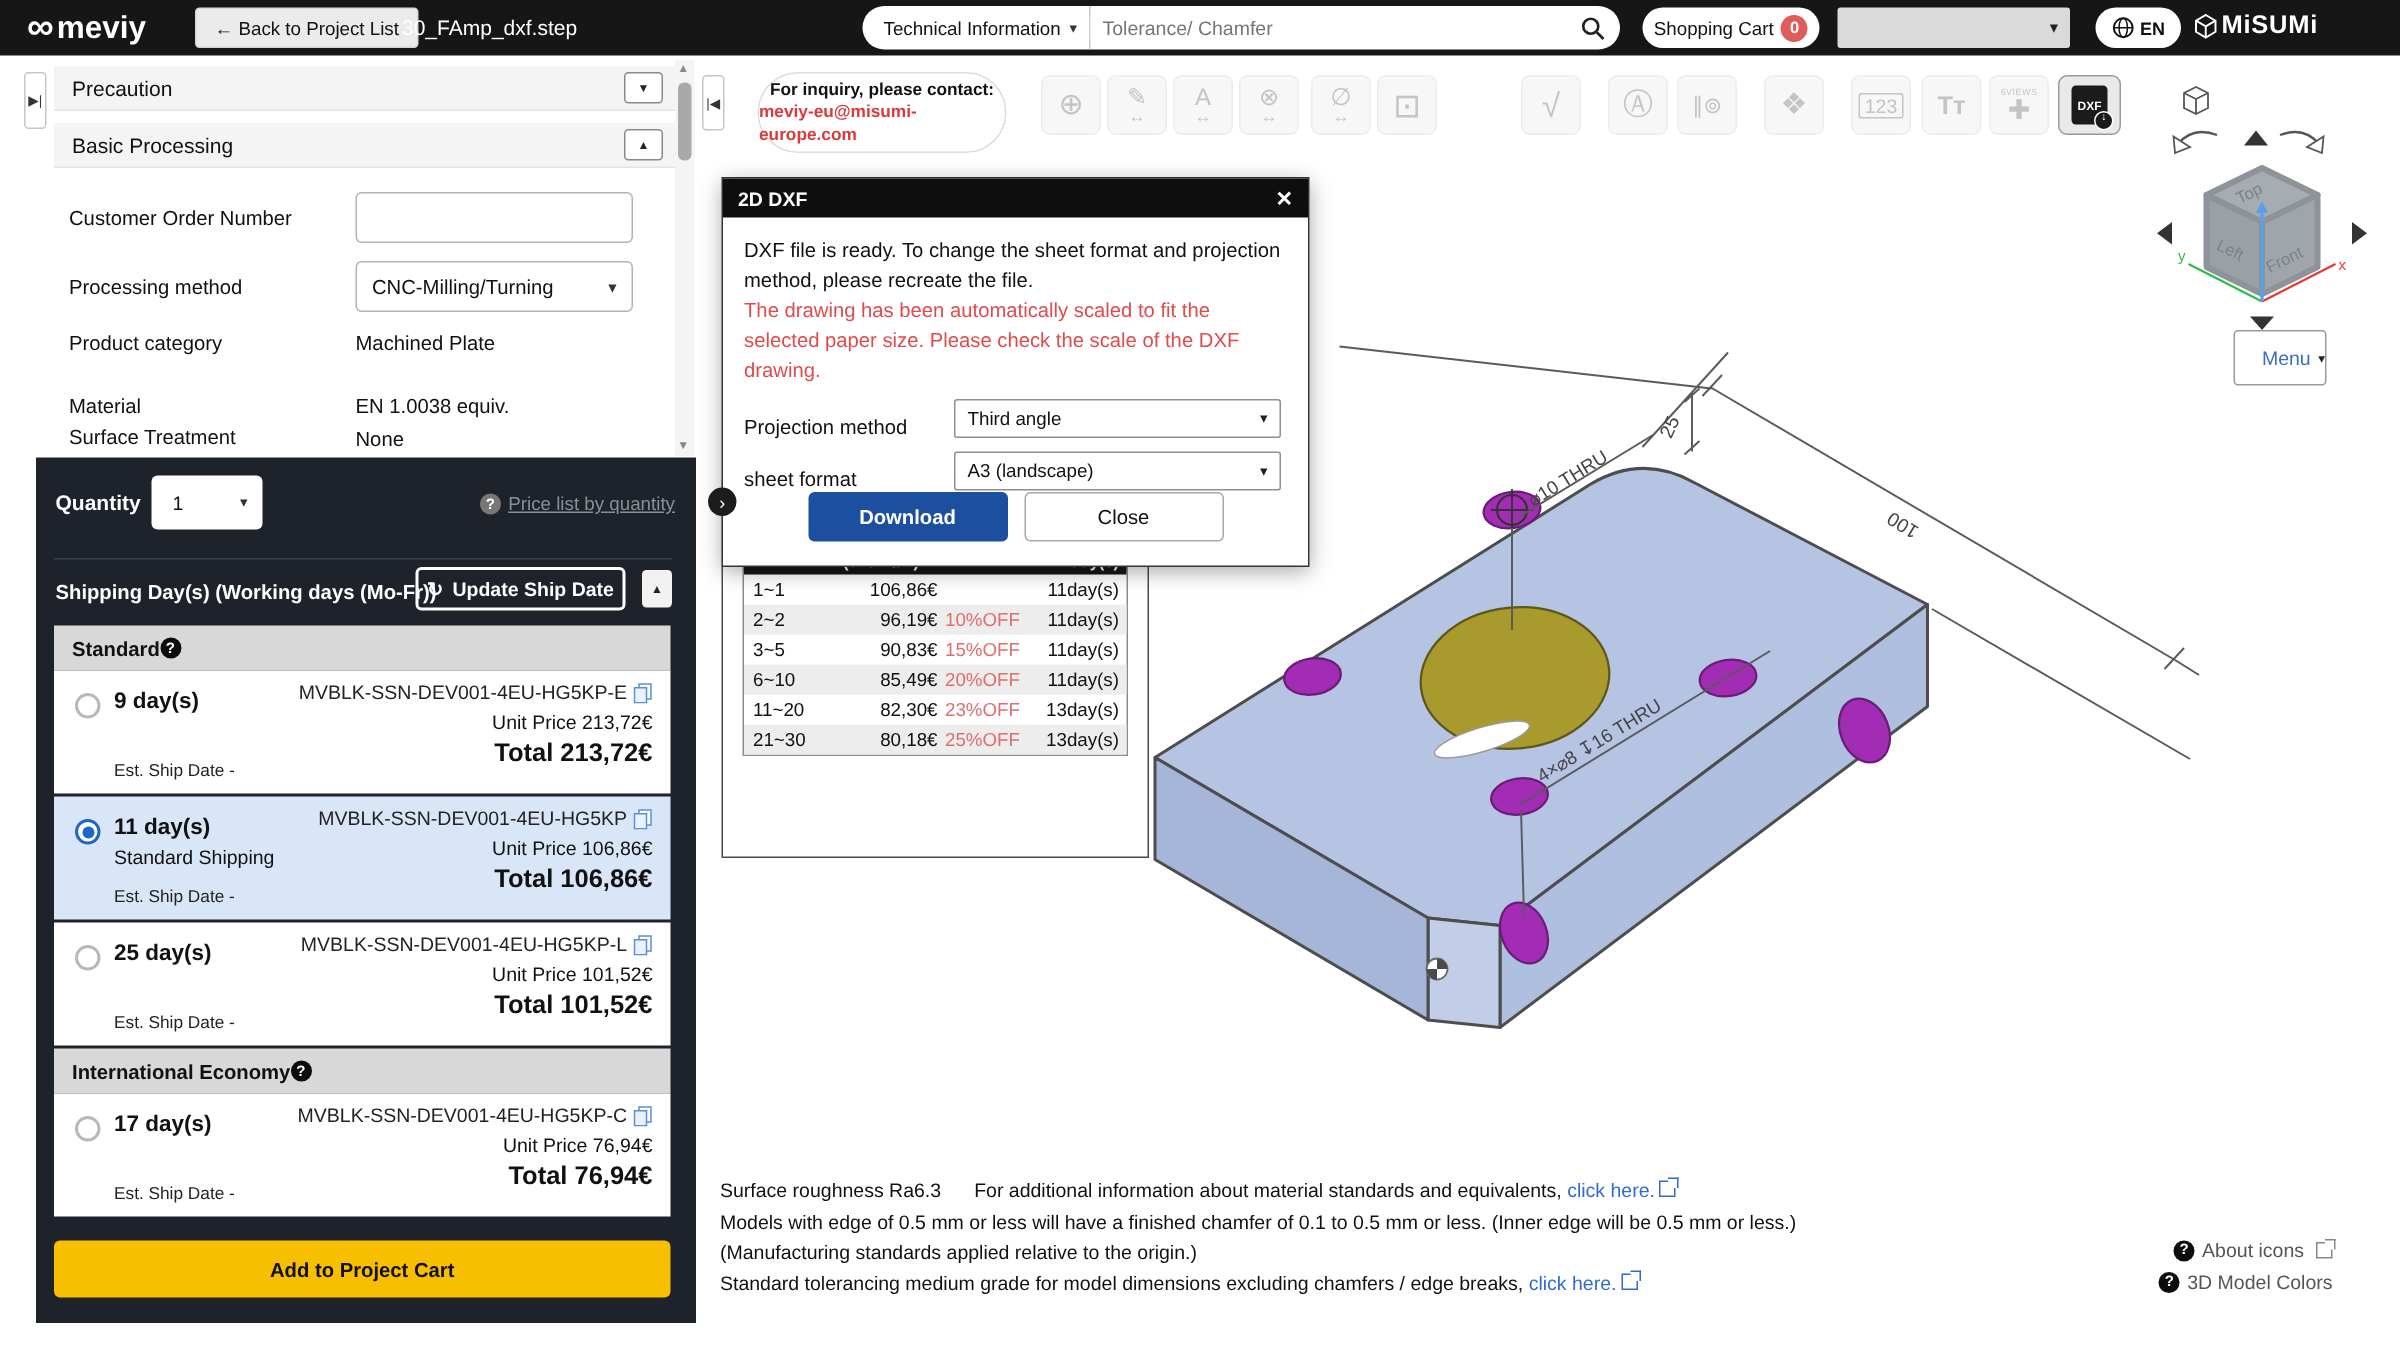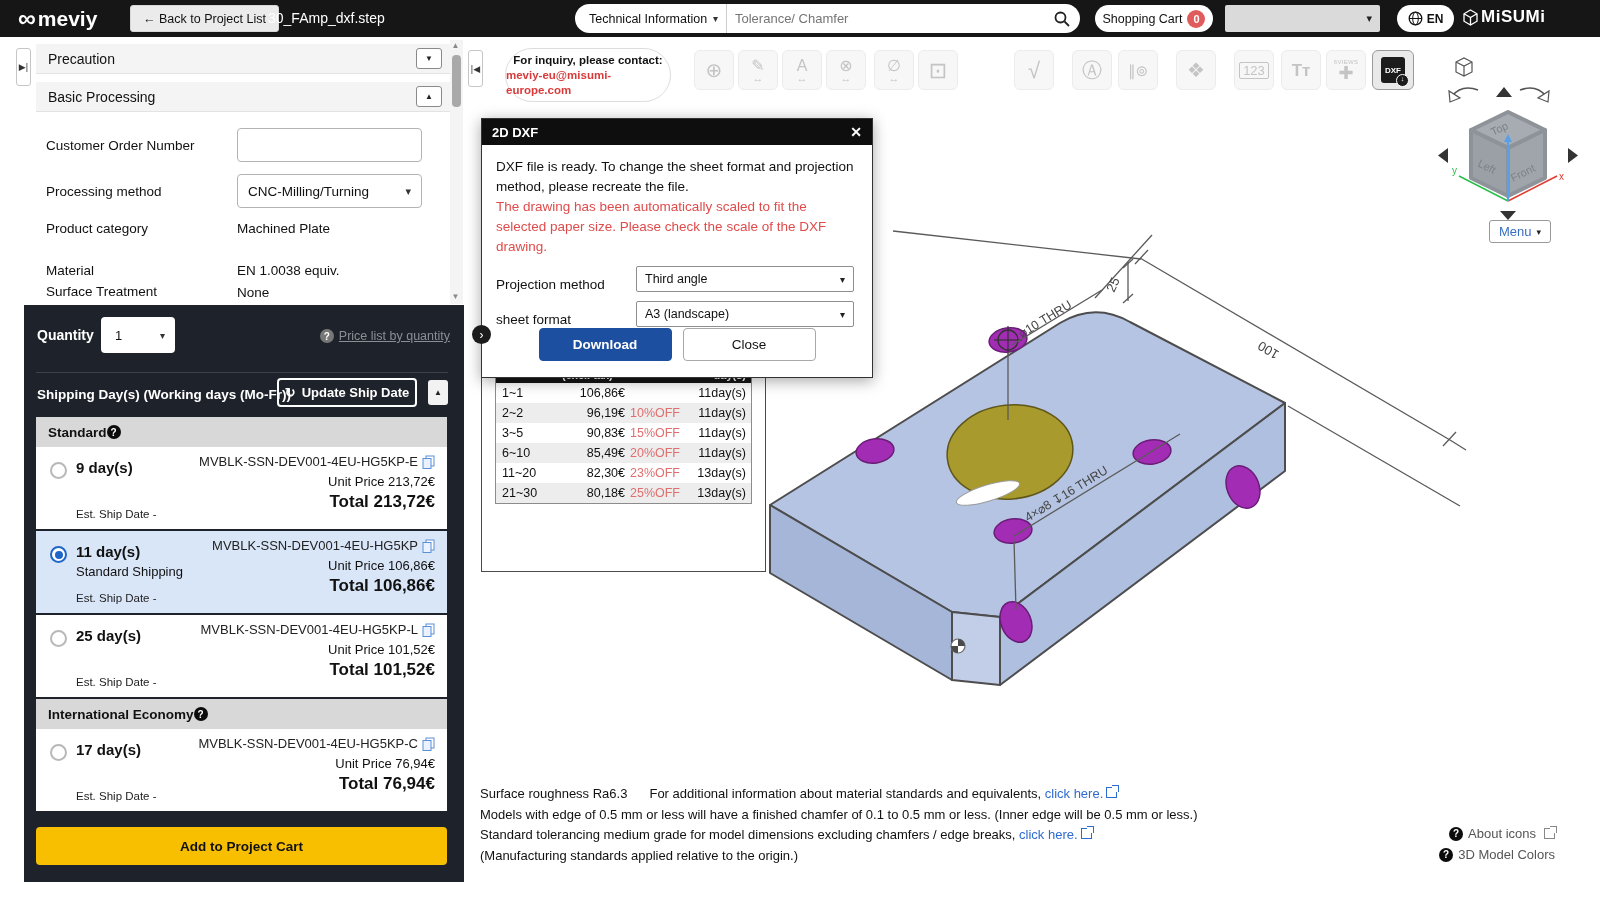--- a/index.html
+++ b/index.html
@@ -100,21 +100,21 @@
 .prow .c1{width:57px;padding-left:6px}
 .prow .c2{width:72px;text-align:right}
 .prow .c3{width:60px;text-align:center;color:#e06e6e}
 .prow .c4{flex:1;text-align:right;padding-right:5px}
 .pnote{position:absolute;left:13px;top:186px;width:260px;font-size:12.5px;line-height:16.5px;color:#111}
 
 .notes{position:absolute;left:480px;top:784px;font-size:13px;line-height:20.5px;color:#111}
 .notes .lnk{color:#2e6bd0}
 .gap16{display:inline-block;width:22px}
 .flink{position:absolute;display:flex;align-items:center;gap:5px;color:#555;font-size:13px}
-.menu-btn{position:absolute;left:1489px;top:220px;width:62px;height:23px;background:#fff;border:1px solid #999;border-radius:3px;display:flex;align-items:center;justify-content:center;gap:5px;font-size:13px;color:#3a6fc0}
+.menu-btn{position:absolute;left:1489px;top:220px;width:62px;height:37px;background:#fff;border:1px solid #999;border-radius:3px;display:flex;align-items:center;justify-content:flex-end;gap:5px;font-size:13px;color:#3a6fc0}
 .menu-btn::after{content:"▾";font-size:9px;color:#222}
 .extico{display:inline-block;width:11px;height:11px;border:1.5px solid currentColor;position:relative;margin-left:3px}
 .extico::after{content:"";position:absolute;right:-3px;top:-3px;width:6px;height:6px;background:#fff;border-right:1.5px solid currentColor;border-top:1.5px solid currentColor}
 </style>
 </head>
 <body>
 
 <div id="app">
 
   <div class="topbar">
@@ -483,22 +483,22 @@
       <div class="mbtns">
         <div class="dlbtn">Download</div>
         <div class="clbtn">Close</div>
       </div>
     </div>
   </div>
 
   <div class="notes">
     <div><span>Surface roughness Ra6.3</span><span class="gap16"></span><span>For additional information about material standards and equivalents,</span> <span class="lnk">click here.</span><span class="extico" style="color:#2e6bd0"></span></div>
     <div>Models with edge of 0.5 mm or less will have a finished chamfer of 0.1 to 0.5 mm or less. (Inner edge will be 0.5 mm or less.)</div>
+    <div>(Manufacturing standards applied relative to the origin.)</div>
     <div><span>Standard tolerancing medium grade for model dimensions excluding chamfers / edge breaks,</span> <span class="lnk">click here.</span><span class="extico" style="color:#2e6bd0"></span></div>
-    <div>(Manufacturing standards applied relative to the origin.)</div>
   </div>
 
   <div class="flink" style="right:45px;top:826px">
     <span class="qmark">?</span>
     <span>About icons</span>
       <span class="extico" style="color:#888"></span>
   </div>
   <div class="flink" style="right:45px;top:847px">
     <span class="qmark">?</span>
     <span>3D Model Colors</span>

